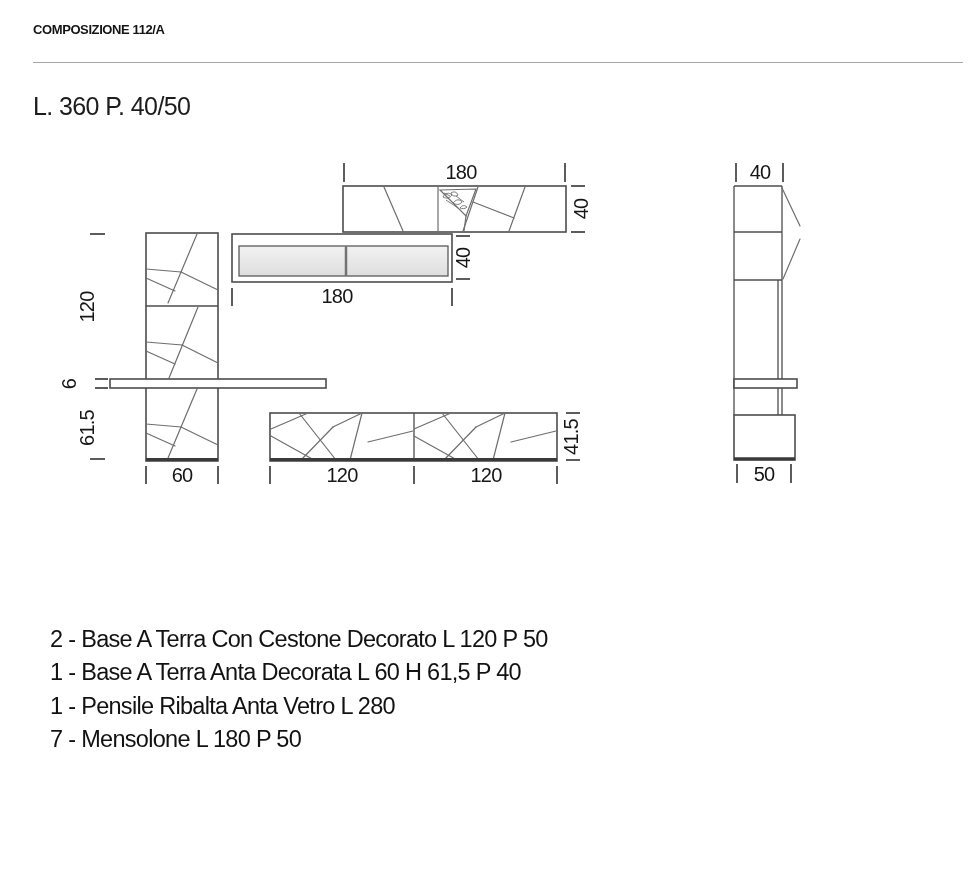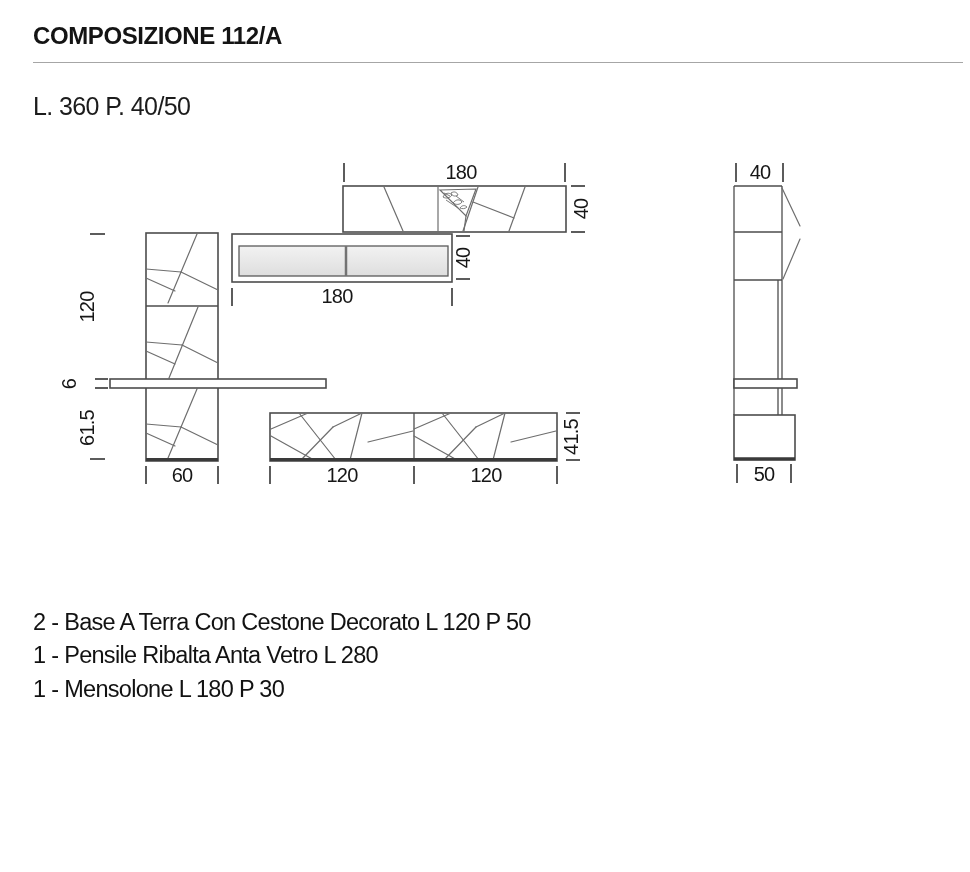--- a/index.html
+++ b/index.html
@@ -1,28 +1,28 @@
 <!DOCTYPE html>
 <html><head>
 <meta charset="utf-8">
 <style>
   html,body{margin:0;padding:0;background:#ffffff;}
   body{width:970px;height:872px;position:relative;font-family:"Liberation Sans",sans-serif;overflow:hidden;}
-  .page-title{position:absolute;left:33px;top:22px;font-size:24px;font-weight:700;letter-spacing:-0.4px;color:#141414;white-space:nowrap;}
+  .page-title{position:absolute;left:33px;top:22px;font-size:13px;font-weight:700;letter-spacing:-0.4px;color:#141414;white-space:nowrap;}
   .rule{position:absolute;left:33px;top:62px;width:930px;border-top:1.7px solid #a6a6a6;}
   .subtitle{position:absolute;left:33px;top:92px;font-size:25px;font-weight:400;letter-spacing:-0.6px;color:#1c1c1c;white-space:nowrap;text-align:center;}
   svg.diagram{position:absolute;left:0;top:0;width:970px;height:545px;}
   .outline{fill:#ffffff;stroke:#4d4d4d;stroke-width:1.6;}
   .inner{stroke:#4d4d4d;stroke-width:1.3;fill:none;}
   .decor{stroke:#6e6e6e;stroke-width:1.2;fill:none;stroke-linecap:round;}
   .leaf{stroke:#6e6e6e;stroke-width:0.9;fill:none;}
   .tick{stroke:#262626;stroke-width:1.5;fill:none;}
   .thick{stroke:#3a3a3a;stroke-width:3;fill:none;}
   .dim{font-family:"Liberation Sans",sans-serif;font-size:20px;fill:#161616;letter-spacing:-0.8px;}
-  .components{position:absolute;left:33px;top:606px;margin:0;padding:0;list-style:none;}
+  .components{position:absolute;left:33px;top:606px;margin:17px;padding:0;list-style:none;}
   .components li{font-size:23.5px;line-height:33.4px;letter-spacing:-0.7px;color:#121212;white-space:nowrap;}
 </style>
 </head>
 <body>
 
 <div class="page-title">COMPOSIZIONE 112/A</div>
 <div class="rule"></div>
 <div class="subtitle">L. 360 P. 40/50</div>
 
 <svg class="diagram" viewBox="0 0 970 545" xmlns="http://www.w3.org/2000/svg">
@@ -196,15 +196,16 @@
     <g>
       <path class="tick" d="M737,464 v19"></path>
       <path class="tick" d="M791,464 v19"></path>
       <text class="dim" x="764" y="481" text-anchor="middle">50</text>
     </g>
   </g>
 </svg>
 
 <ul class="components">
   <li>2 - Base A Terra Con Cestone Decorato L 120 P 50</li>
+  <li>1 - Base A Terra Anta Decorata L 60 H 61,5 P 40</li>
   <li>1 - Pensile Ribalta Anta Vetro L 280</li>
-  <li>1 - Mensolone L 180 P 30</li>
+  <li>7 - Mensolone L 180 P 50</li>
 </ul>
 
 </body></html>

